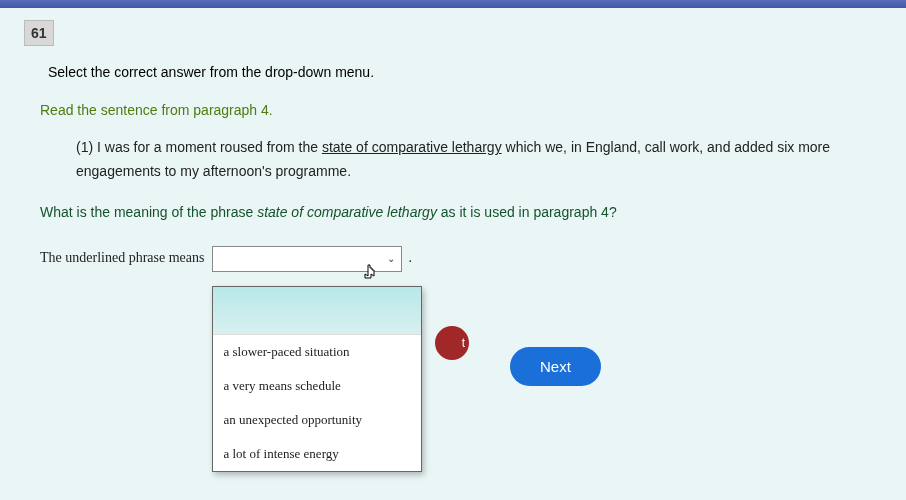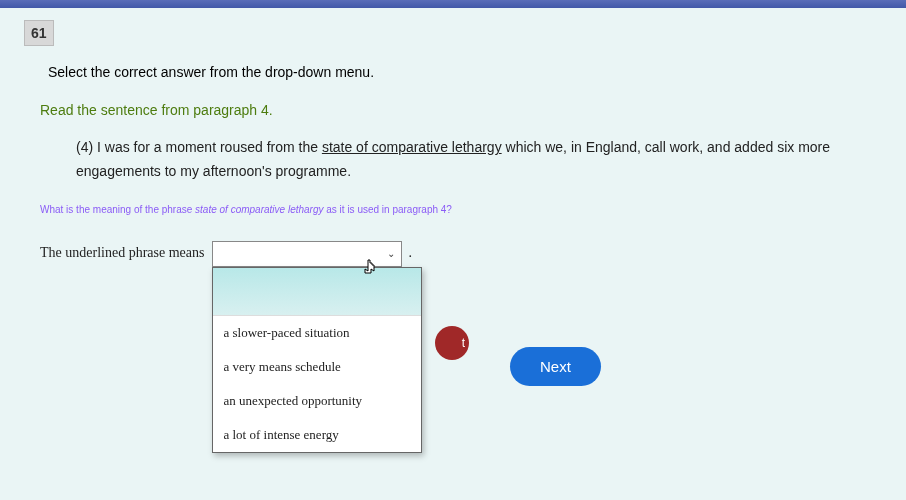--- a/index.html
+++ b/index.html
@@ -53,22 +53,22 @@
       font-size: 14px;
       color: #222;
       line-height: 1.7;
       margin-bottom: 20px;
     }
     .underlined {
       text-decoration: underline;
     }
     .italic { font-style: italic; }
     .prompt {
-      font-size: 10px;
-      color: #8b5cf6;
+      font-size: 14px;
+      color: #14532d;
       margin-left: -8px;
       margin-bottom: 26px;
     }
     .answer-row {
       font-size: 14px;
       color: #222;
       margin-left: -8px;
       display: flex;
       align-items: flex-start;
       position: relative;
@@ -94,21 +94,21 @@
     .dropdown-caret {
       position: absolute;
       right: 6px;
       top: 6px;
       font-size: 10px;
       color: #444;
       pointer-events: none;
     }
     .dropdown-list {
       position: absolute;
-      top: 26px;
+      top: 40px;
       left: 0;
       width: 210px;
       background: #fff;
       border: 1px solid #666;
       box-shadow: 2px 3px 6px rgba(0,0,0,0.25);
       z-index: 10;
     }
     .dropdown-blank {
       height: 48px;
       background: linear-gradient(to bottom, #b8e8e8, #d8f0f0);
@@ -173,21 +173,21 @@
 <div class="content-area">
 
   <div class="question-number">61</div>
 
   <div class="question-body">
     <div class="instruction">Select the correct answer from the drop-down menu.</div>
 
     <div class="read-sentence">Read the sentence from paragraph 4.</div>
 
     <div class="quote-block">
-      <span>(4) I was for a moment roused from the </span><span class="underlined">state of comparative lethargy</span><span> which we, in England, call work, and added six more engagements to my afternoon's programme.</span>
+      <span>(1) I was for a moment roused from the </span><span class="underlined">state of comparative lethargy</span><span> which we, in England, call work, and added six more engagements to my afternoon's programme.</span>
     </div>
 
     <div class="prompt">
       <span>What is the meaning of the phrase </span><span class="italic">state of comparative lethargy</span><span> as it is used in paragraph 4?</span>
     </div>
 
     <div class="answer-row">
       <span class="answer-label">The underlined phrase means</span>
 
       <div class="dropdown-wrap">

